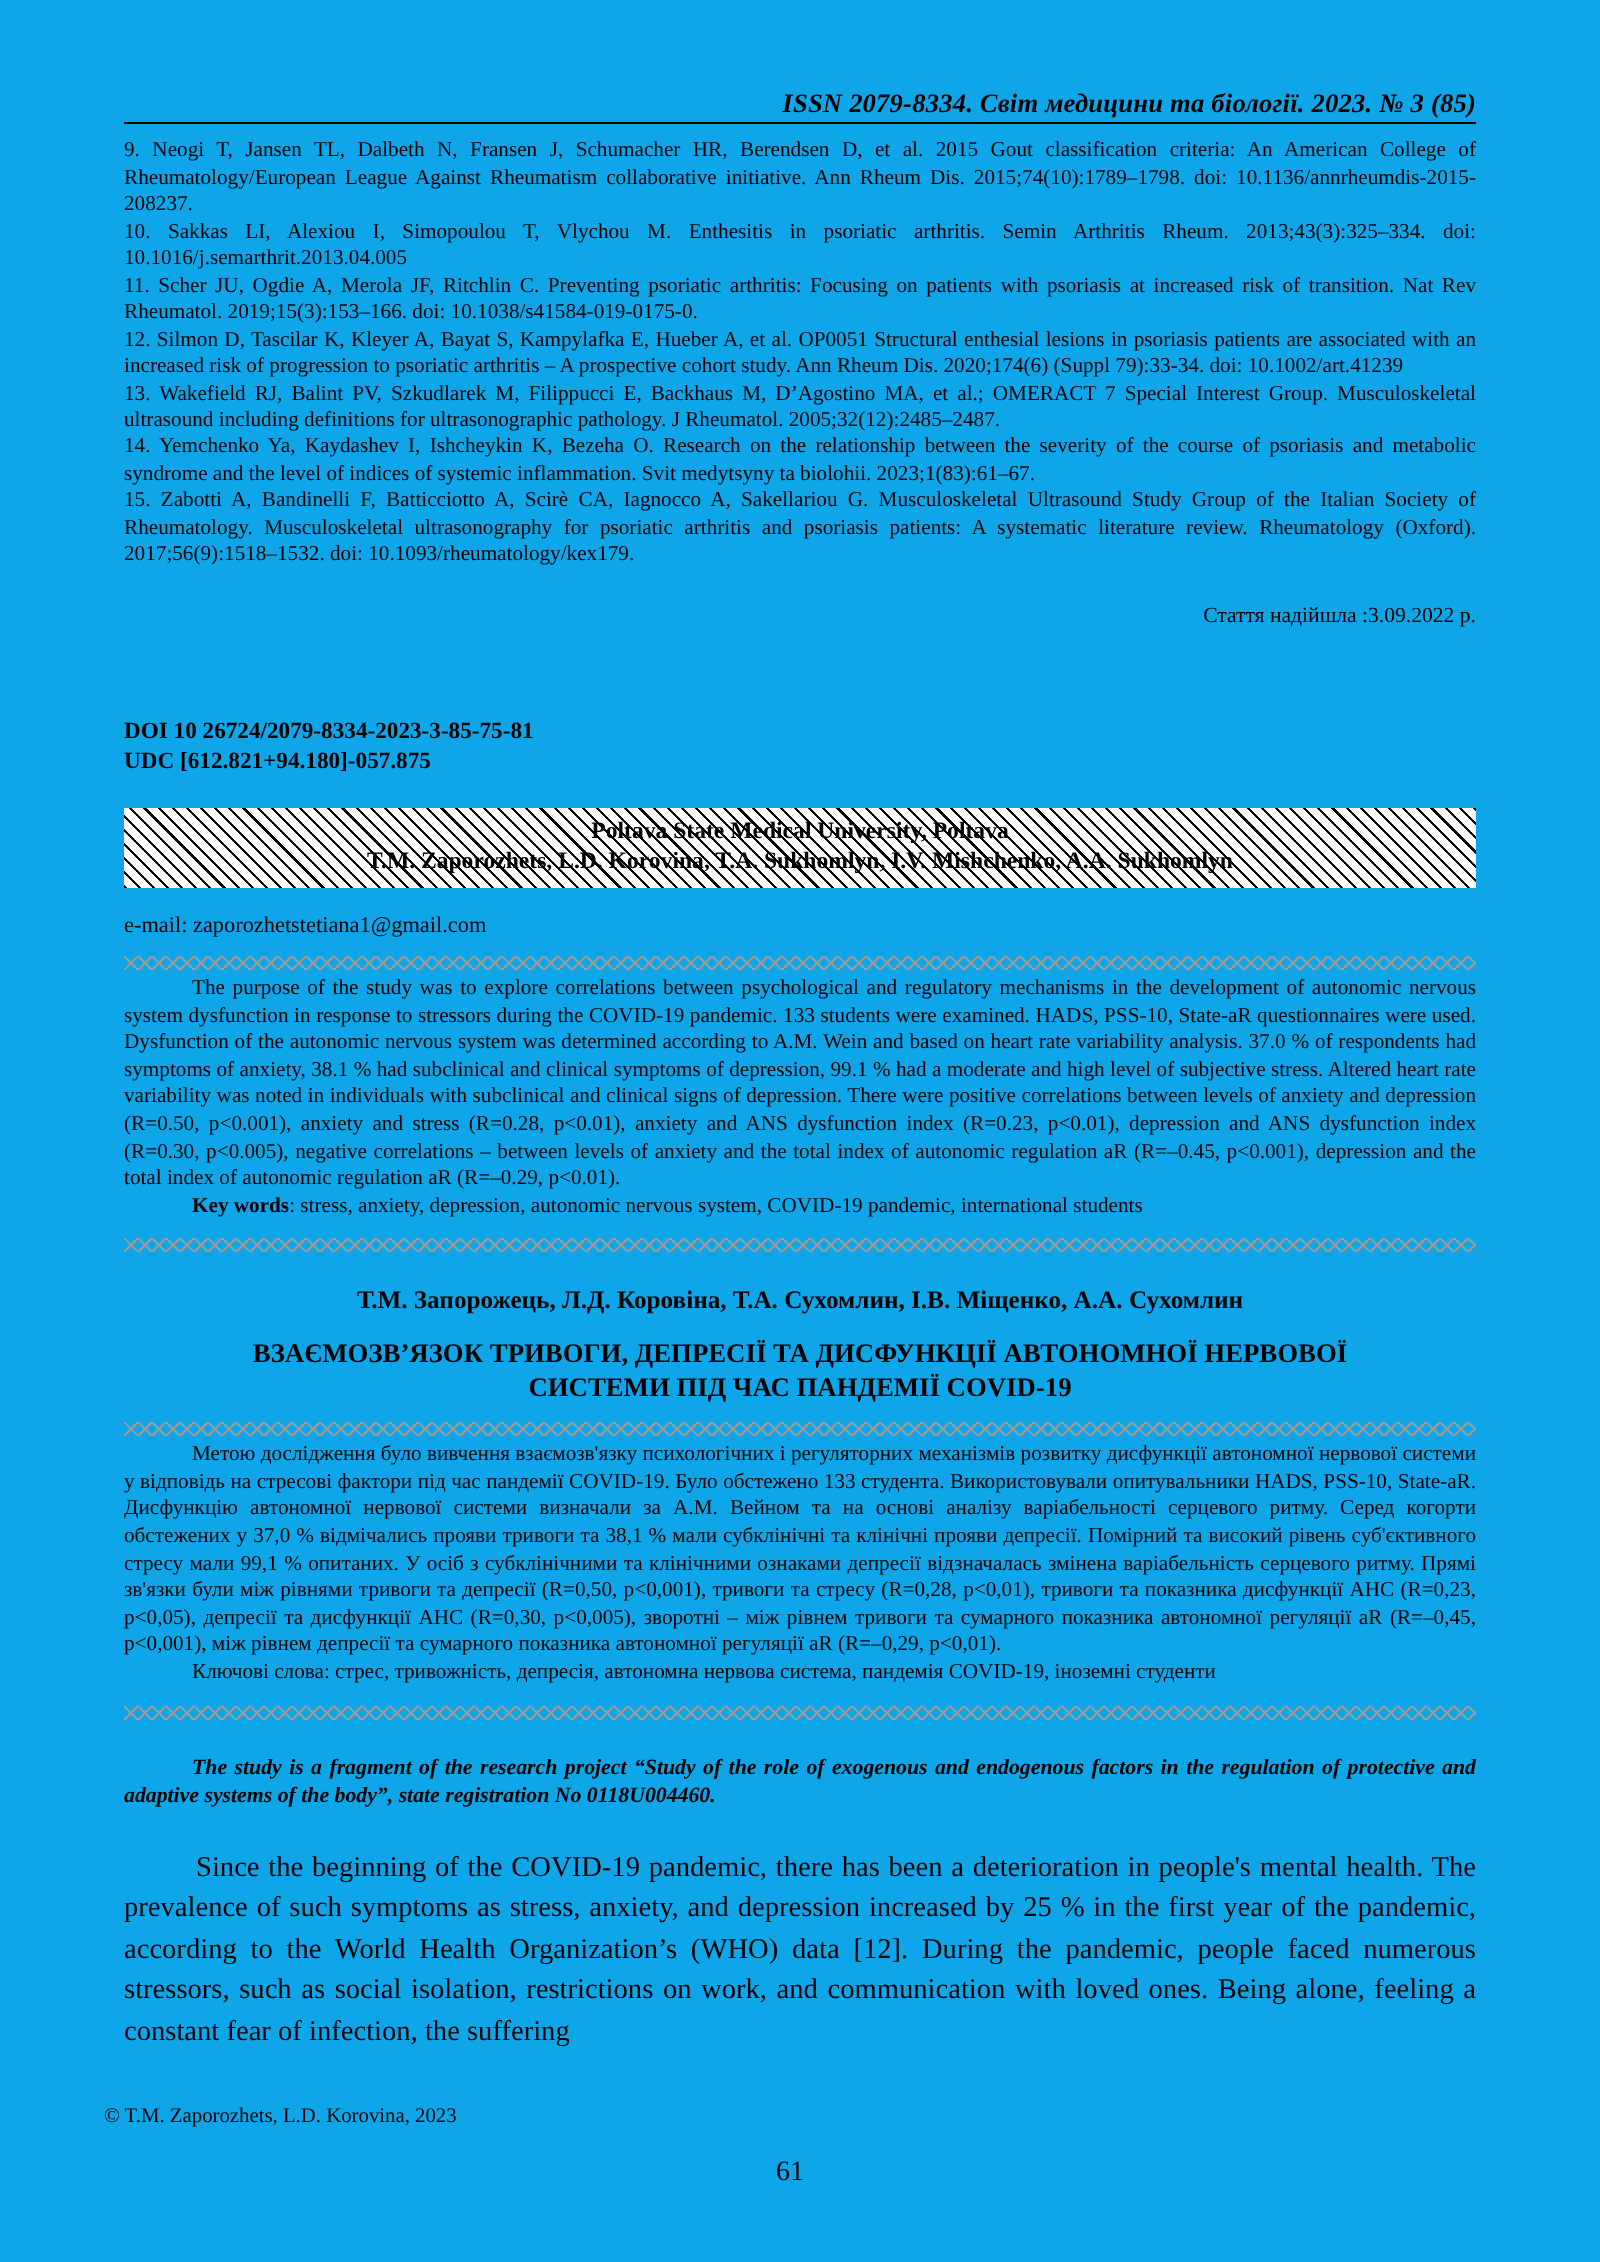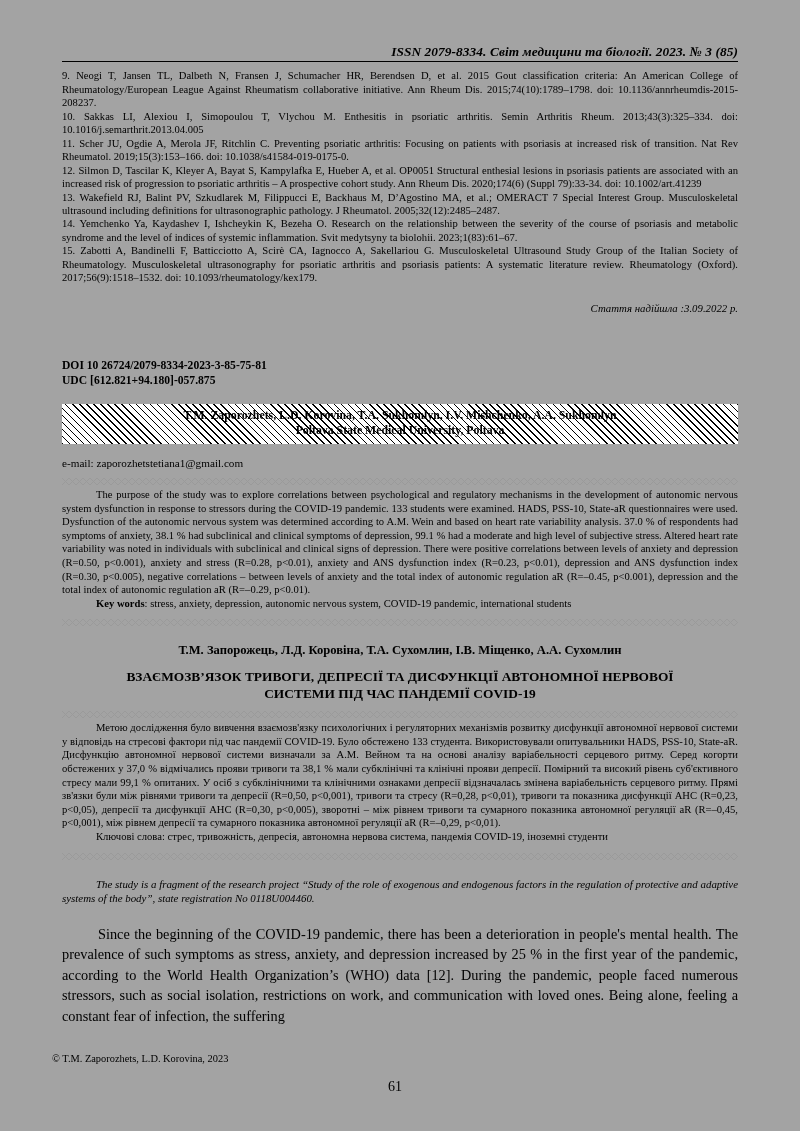--- a/index.html
+++ b/index.html
@@ -10,21 +10,21 @@
   }
   body {
     font-family: "Liberation Serif", "DejaVu Serif", serif;
     color: #000000;
   }
   .page {
     position: relative;
     width: 800px;
     height: 1131px;
     margin: 0 auto;
-    background: #a3a3a3;
+    background: #0ea5e9;
     overflow: hidden;
     box-sizing: border-box;
     padding: 0 62px;
   }
 
   
   .running-head {
     padding-top: 44px;
     text-align: right;
     font-style: italic;
@@ -46,21 +46,20 @@
     text-align: justify;
   }
   .refs p {
     margin: 0;
     text-indent: 0;
   }
   .received {
     text-align: right;
     font-size: 10.8px;
     margin-top: 17px;
-    font-style: italic;
   }
 
   
   .doi-block {
     margin-top: 44px;
     font-weight: bold;
     font-size: 11.6px;
     line-height: 1.33;
   }
 
@@ -133,21 +132,21 @@
     text-align: center;
     font-weight: bold;
     font-size: 13.4px;
     line-height: 1.28;
   }
 
   
   .project-note {
     margin-top: 17px;
     font-style: italic;
-    font-weight: normal;
+    font-weight: bold;
     font-size: 10.9px;
     line-height: 1.3;
     text-align: justify;
   }
   .project-note p { margin: 0; text-indent: 34px; }
 
   
   .body-text {
     margin-top: 19px;
     font-size: 14.3px;
@@ -192,22 +191,22 @@
   </div>
 
   <div class="received">Стаття надійшла :3.09.2022 р.</div>
 
   <div class="doi-block">
     <div>DOI 10 26724/2079-8334-2023-3-85-75-81</div>
     <div>UDC [612.821+94.180]-057.875</div>
   </div>
 
   <div class="author-band">
+    <span class="band-line">Poltava State Medical University, Poltava</span>
     <span class="band-line">T.M. Zaporozhets, L.D. Korovina, T.A. Sukhomlyn, I.V. Mishchenko, A.A. Sukhomlyn</span>
-    <span class="band-line">Poltava State Medical University, Poltava</span>
   </div>
 
 
   <div class="email-line">e-mail: zaporozhetstetiana1@gmail.com</div>
 
   <div class="zigzag"></div>
 
   <div class="abstract">
     <p>The purpose of the study was to explore correlations between psychological and regulatory mechanisms in the development of autonomic nervous system dysfunction in response to stressors during the COVID-19 pandemic. 133 students were examined. HADS, PSS-10, State-aR questionnaires were used. Dysfunction of the autonomic nervous system was determined according to A.M. Wein and based on heart rate variability analysis. 37.0 % of respondents had symptoms of anxiety, 38.1 % had subclinical and clinical symptoms of depression, 99.1 % had a moderate and high level of subjective stress. Altered heart rate variability was noted in individuals with subclinical and clinical signs of depression. There were positive correlations between levels of anxiety and depression (R=0.50, p&lt;0.001), anxiety and stress (R=0.28, p&lt;0.01), anxiety and ANS dysfunction index (R=0.23, p&lt;0.01), depression and ANS dysfunction index (R=0.30, p&lt;0.005), negative correlations – between levels of anxiety and the total index of autonomic regulation aR (R=–0.45, p&lt;0.001), depression and the total index of autonomic regulation aR (R=–0.29, p&lt;0.01).</p>
     <p><span class="kw-label">Key words</span><span>: stress, anxiety, depression, autonomic nervous system, COVID-19 pandemic, international students</span></p>

